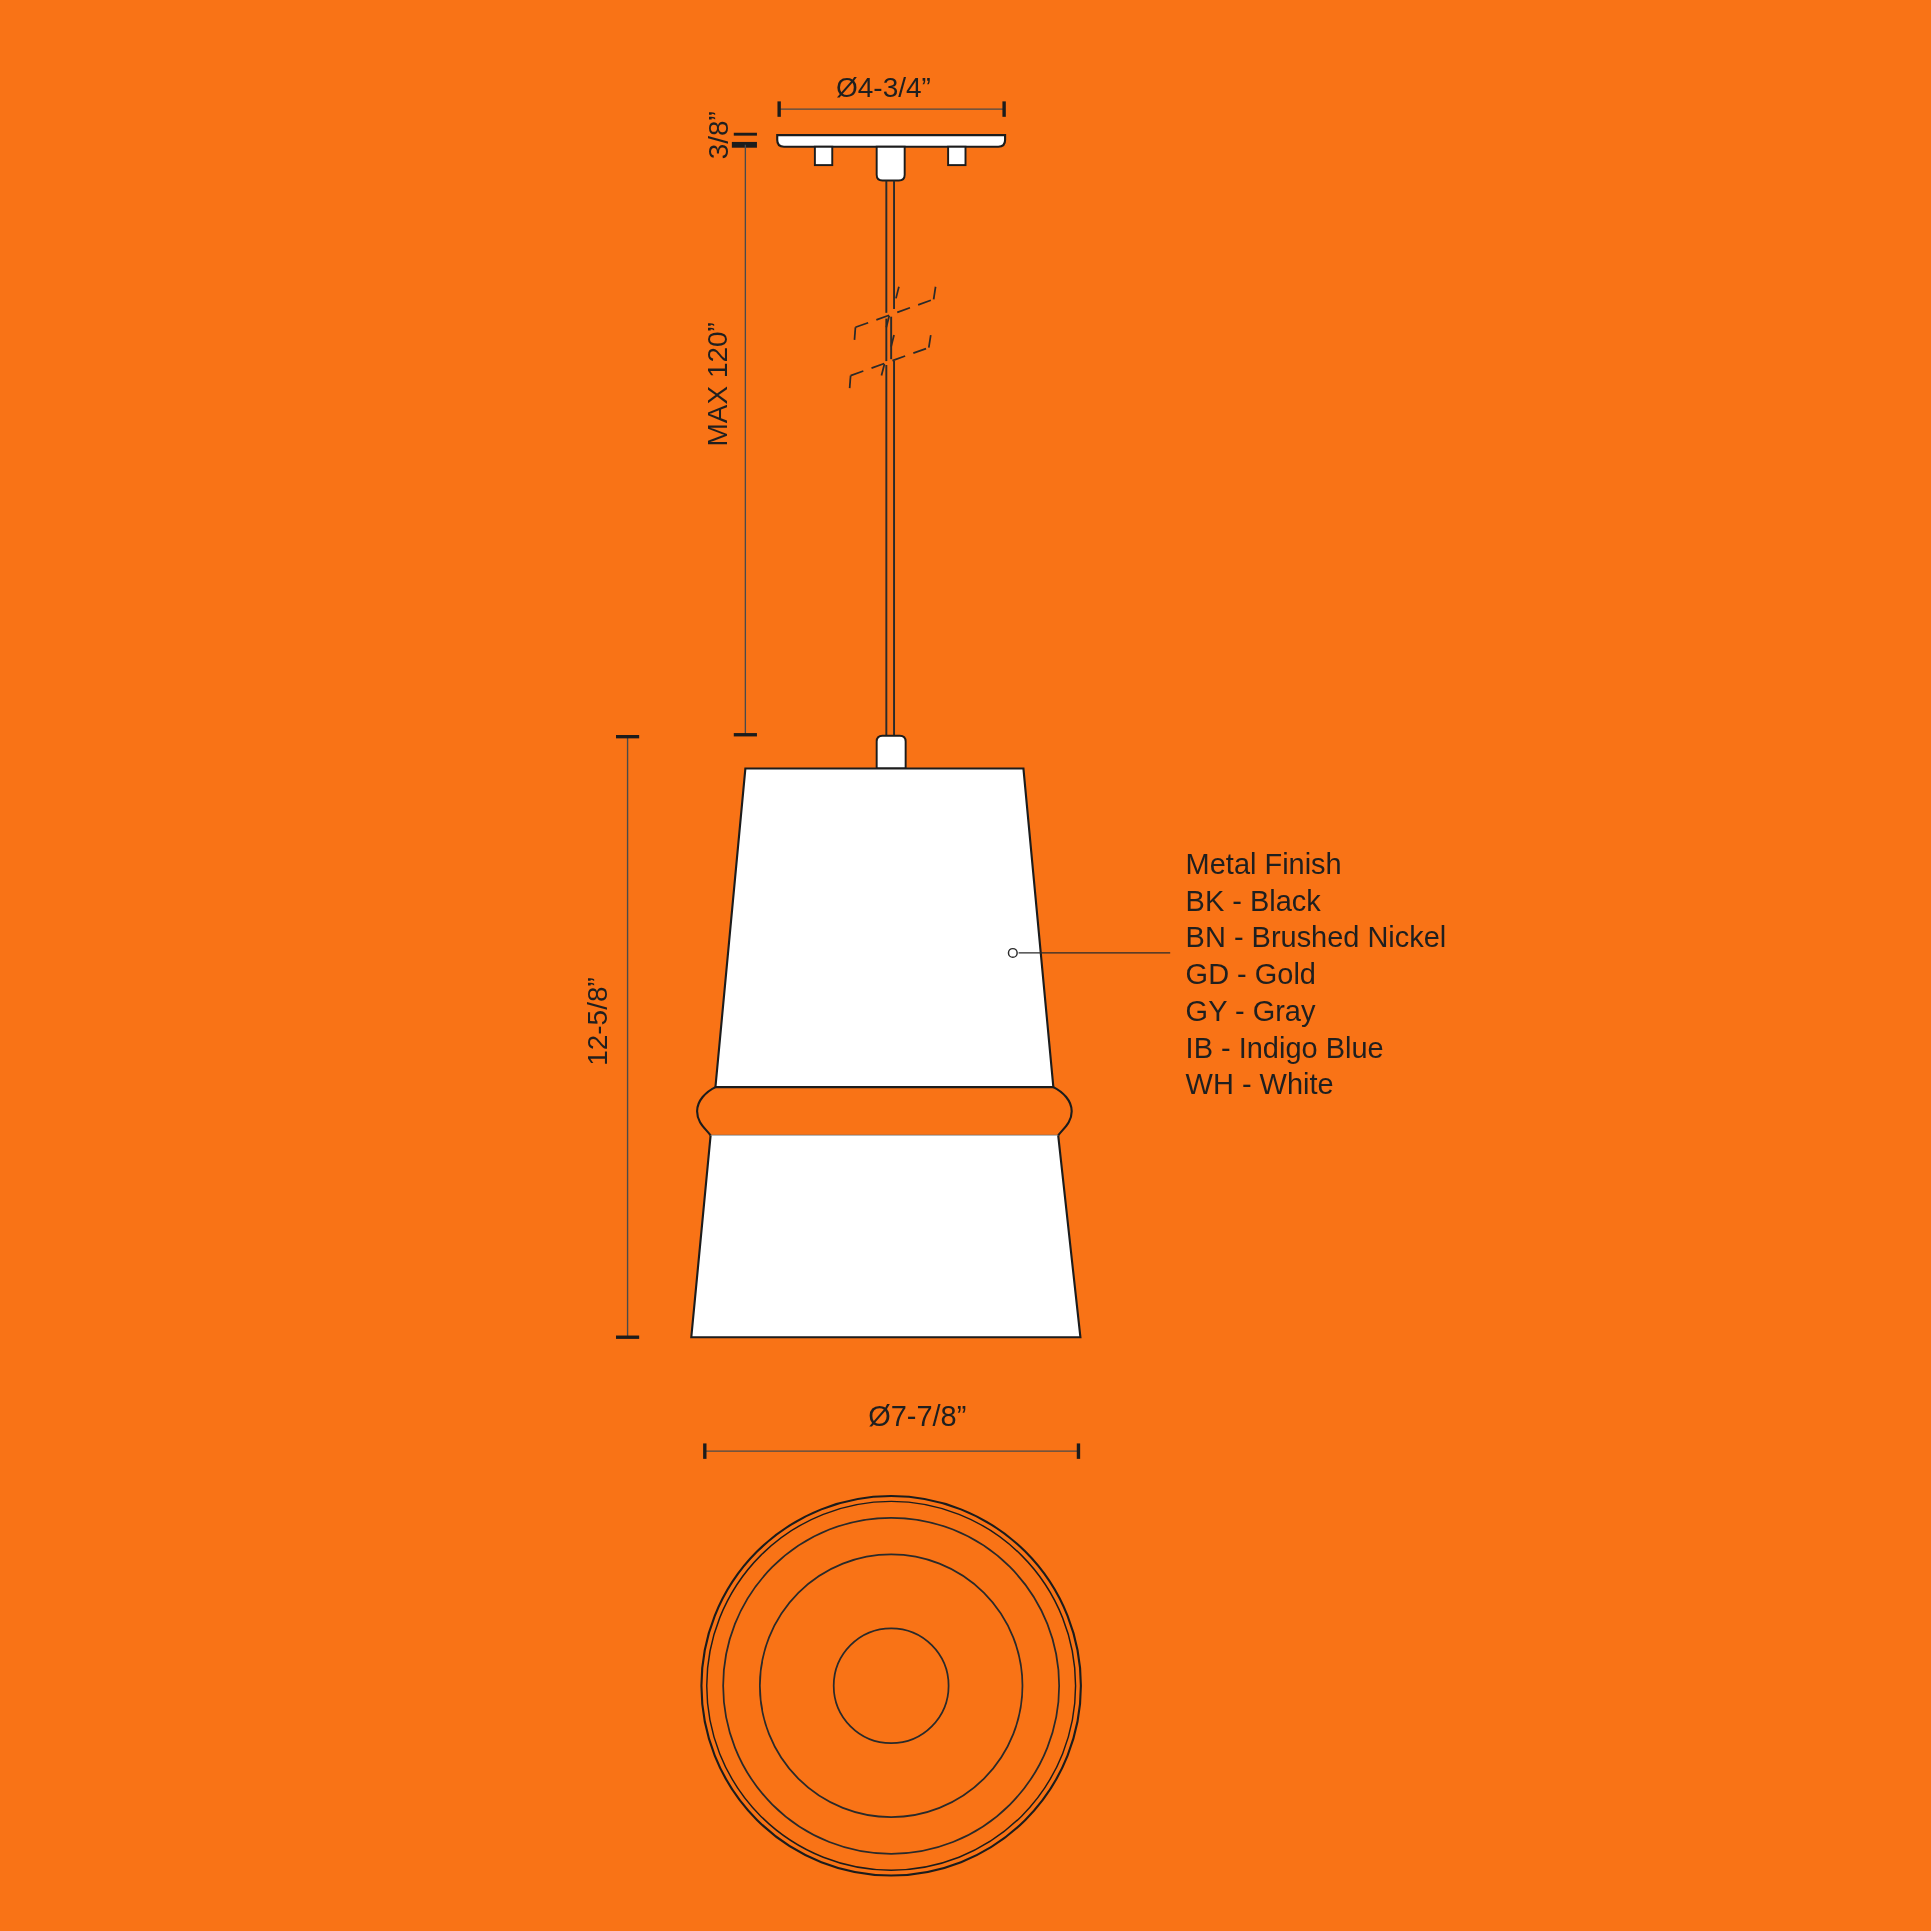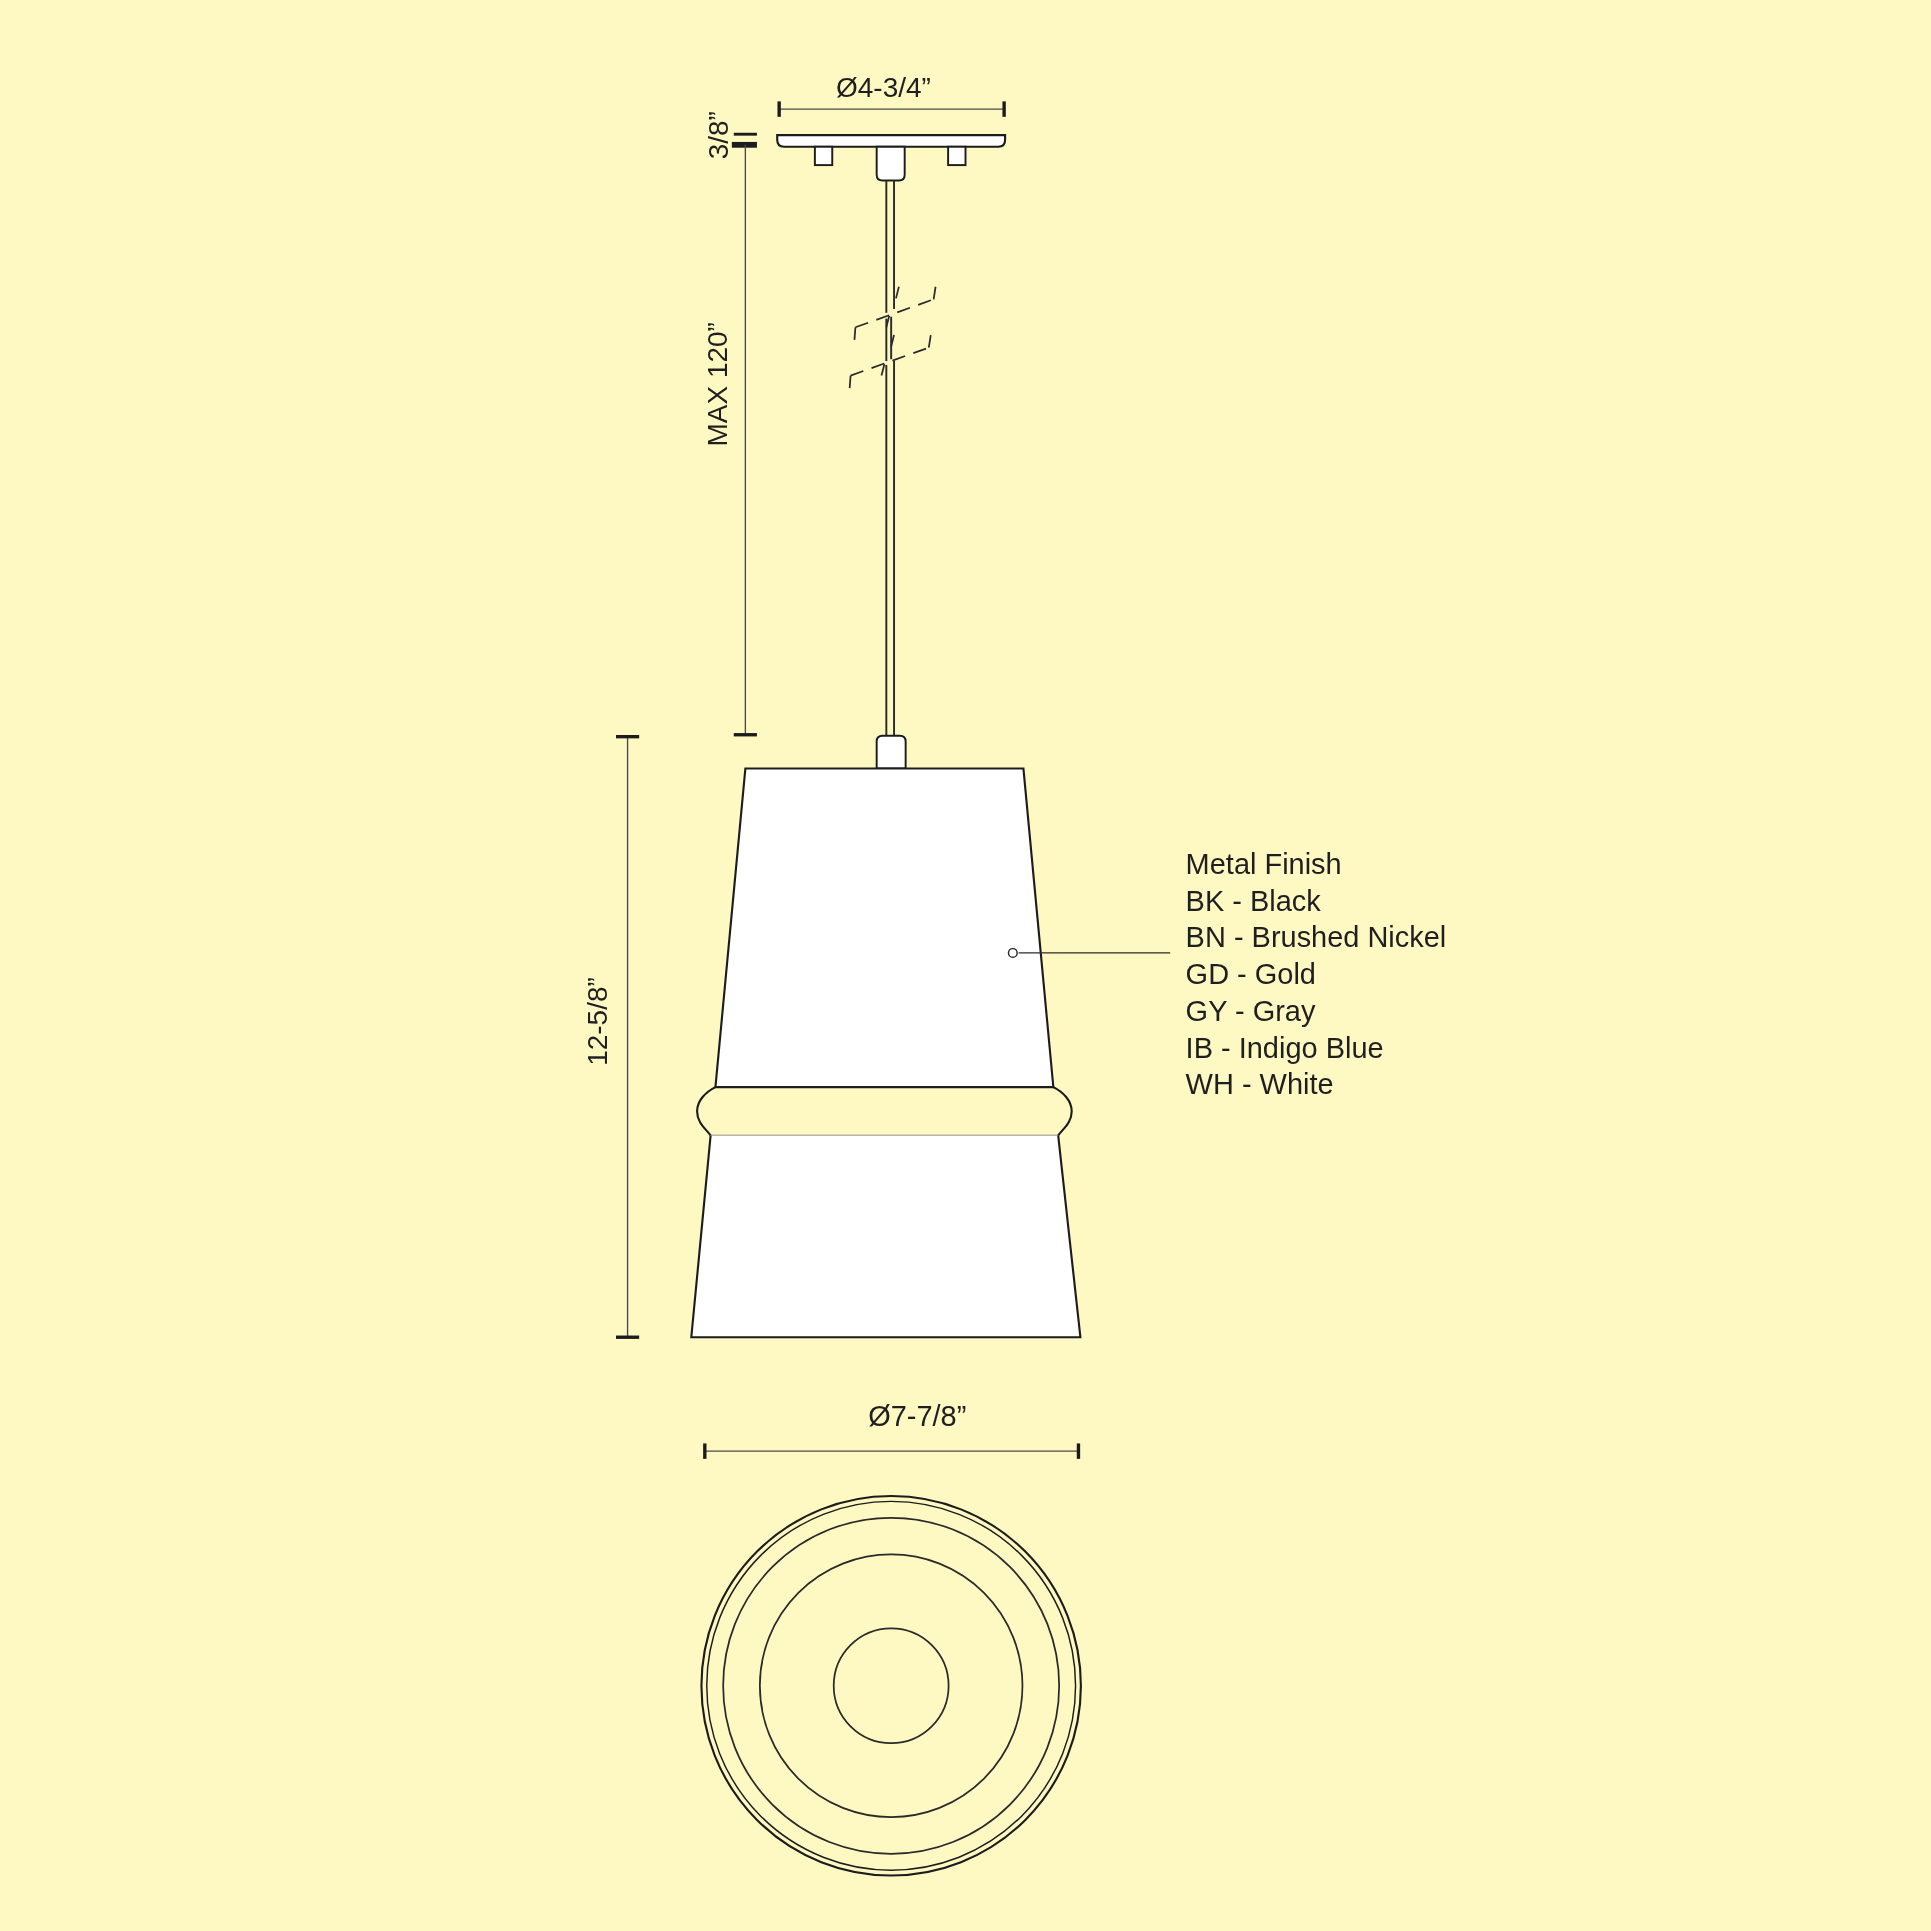--- a/index.html
+++ b/index.html
@@ -4,21 +4,21 @@
 <style>
   html, body {
     margin: 0;
     padding: 0;
     background: #ffffff;
   }
   .canvas {
     position: relative;
     width: 1931px;
     height: 1931px;
-    background: #fef9c3;
+    background: #f97316;
     font-family: "Liberation Sans", sans-serif;
   }
   svg { display: block; }
   text {
     font-family: "Liberation Sans", sans-serif;
     fill: #1f1f1f;
   }
   .dim-text  { font-size: 29px; }
   .dim-text-lg { font-size: 30px; }
   .legend-text { font-size: 30px; }

